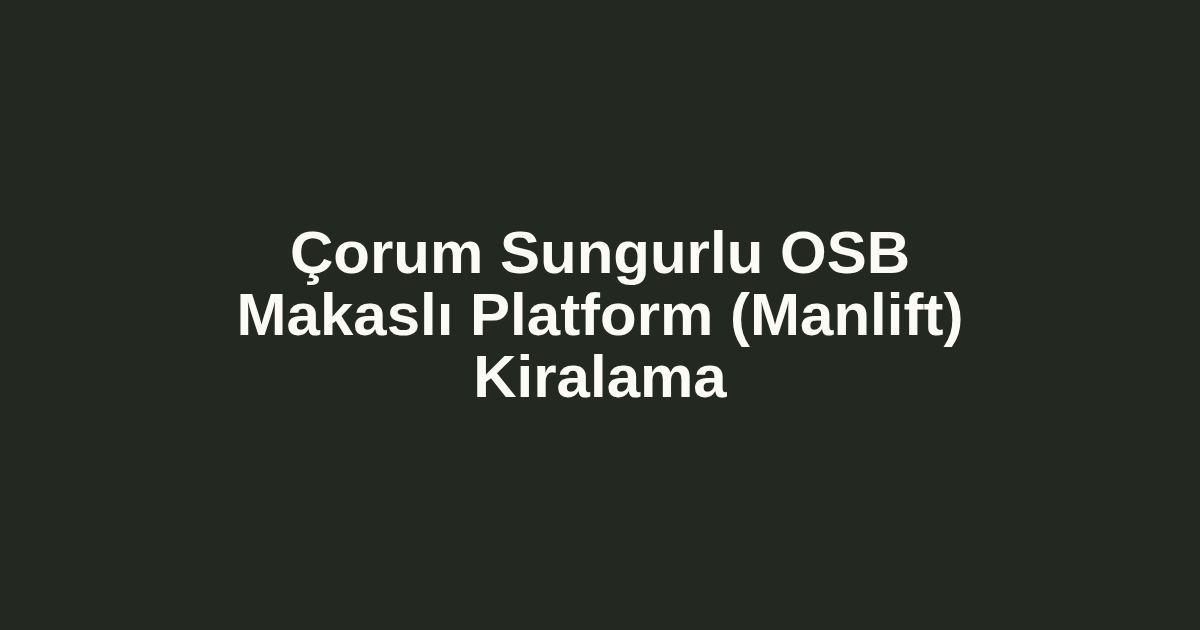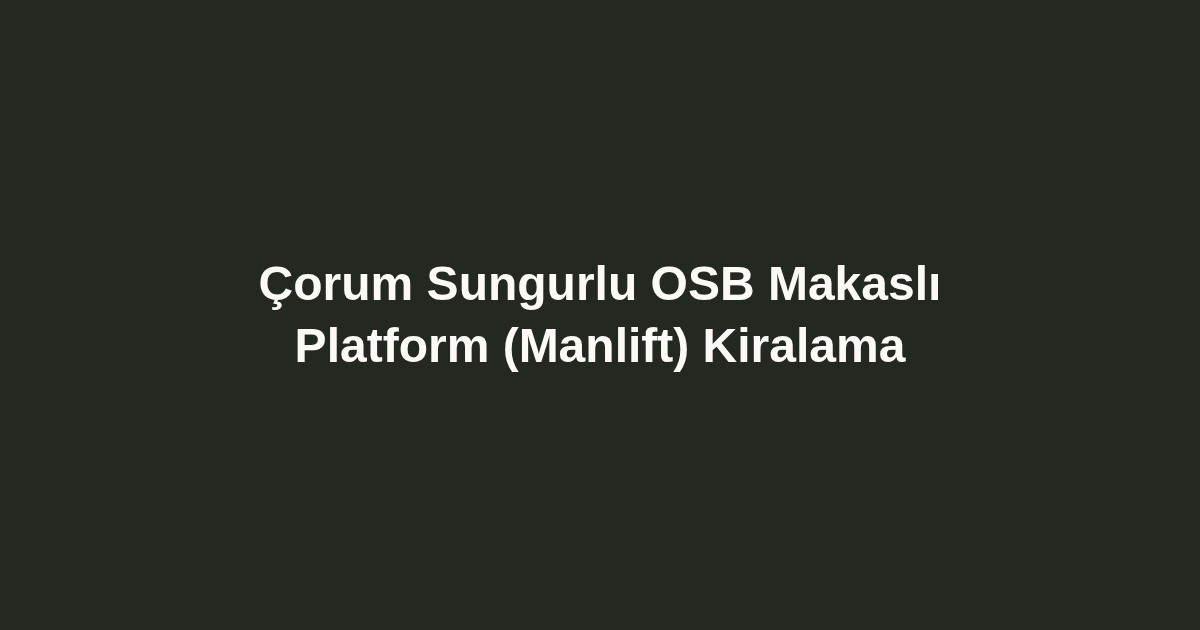--- a/index.html
+++ b/index.html
@@ -33,21 +33,21 @@
     flex-direction: column;
     align-items: center;
     justify-content: center;
   }
 
   .og-card__title {
     margin: 0;
     padding: 0;
     max-width: 800px;
     font-family: "Liberation Sans", sans-serif;
-    font-size: 48px;
+    font-size: 60px;
     font-weight: bold;
     line-height: 62px;
     letter-spacing: 0px;
     text-align: center;
     color: #fbfaf7;
     word-wrap: break-word;
     overflow-wrap: break-word;
     -webkit-font-smoothing: antialiased;
   }
 </style>

